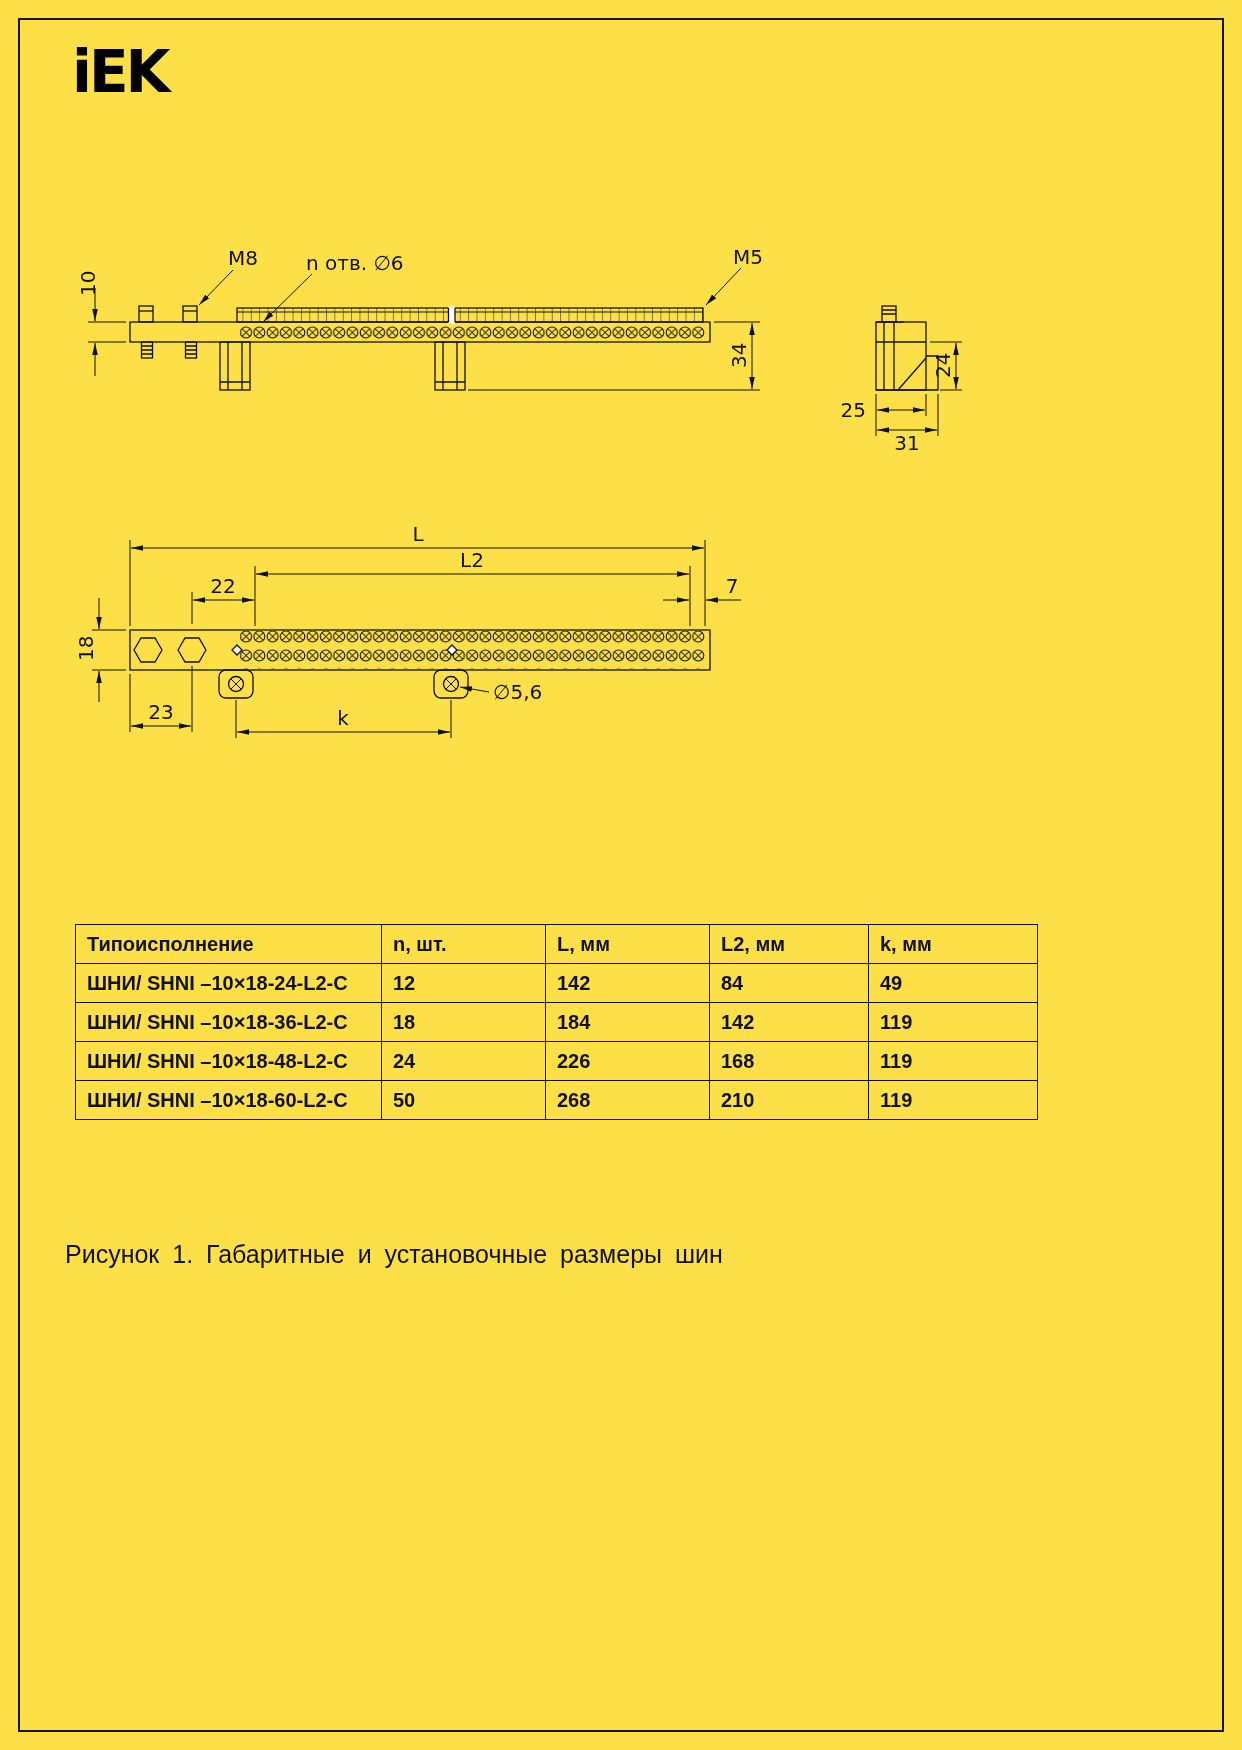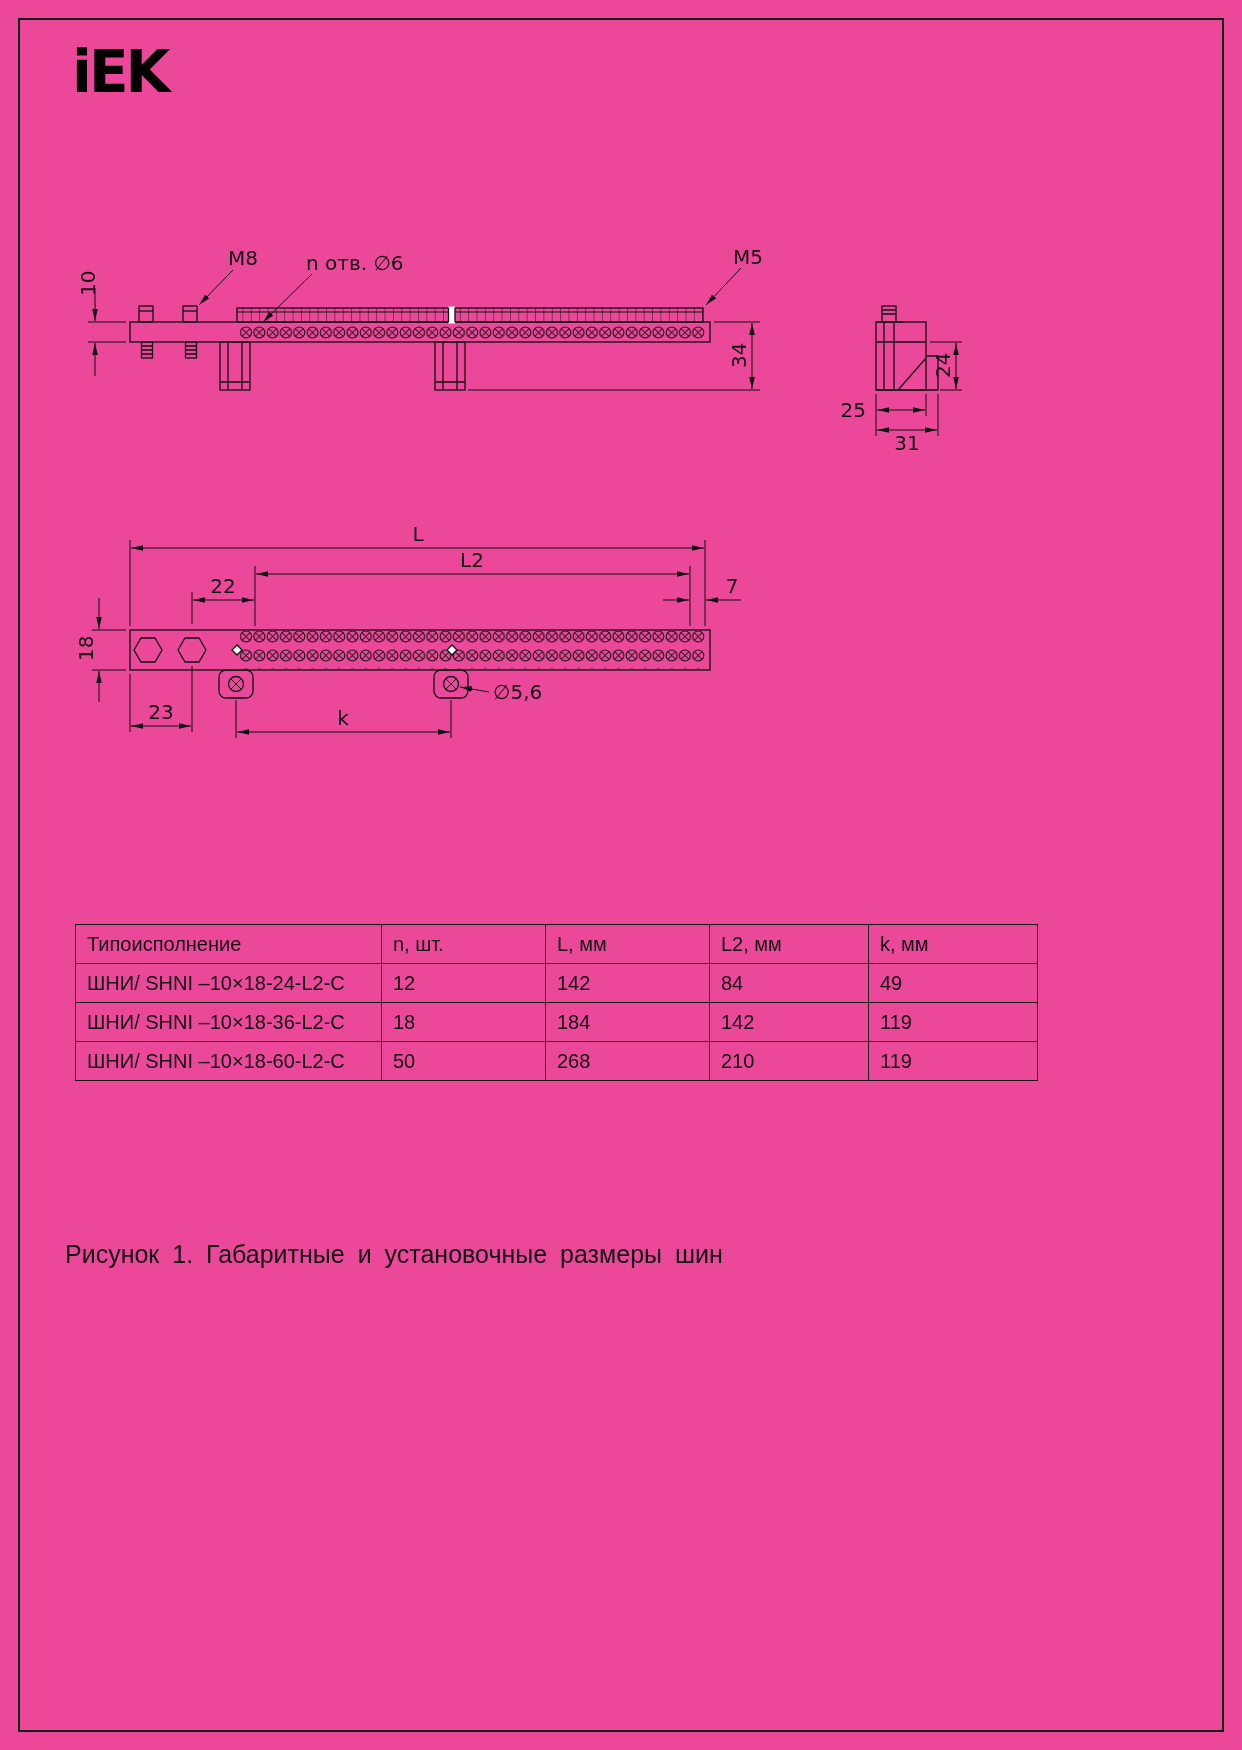--- a/index.html
+++ b/index.html
@@ -1,26 +1,26 @@
 <!DOCTYPE html>
 <html><head>
 <meta charset="utf-8">
 <style>
   html,body{margin:0;padding:0;background:#e8e8e8;}
-  .page{position:relative;width:1242px;height:1750px;background:#ec4899;margin:0 auto;
+  .page{position:relative;width:1242px;height:1750px;background:#fde047;margin:0 auto;
         font-family:"Liberation Sans",sans-serif;color:#111;overflow:hidden;}
   .frame{position:absolute;inset:18px;border:2px solid #141414;pointer-events:none;}
   .logo{position:absolute;left:72px;top:38px;font-family:"DejaVu Sans",sans-serif;
         font-size:58px;font-weight:bold;letter-spacing:-3px;color:#000;}
   svg.draw{position:absolute;left:0;top:0;}
   svg.draw text{font-family:"DejaVu Sans",sans-serif;font-size:20px;fill:#111;stroke:none;}
   table.dims{position:absolute;left:75px;top:924px;border-collapse:collapse;font-size:20px;
              table-layout:fixed;}
   table.dims th,table.dims td{border:1.6px solid #111;text-align:left;vertical-align:middle;
-             padding:6px 11px;font-weight:normal;height:26px;white-space:nowrap;overflow:hidden;}
+             padding:6px 11px;font-weight:bold;height:26px;white-space:nowrap;overflow:hidden;}
   .c0{width:283px}.c1{width:141px}.c2{width:141px}.c3{width:136px}.c4{width:146px}
   .caption{position:absolute;left:65px;top:1240px;font-size:25px;color:#111;word-spacing:6px;}
 </style>
 </head>
 <body>
 
 <div class="page">
   <div class="frame"></div>
 
   <div class="logo">iEK</div>
@@ -162,20 +162,27 @@
         <td>49</td>
       </tr>
       <tr>
         <td>ШНИ/ SHNI –10×18-36-L2-C</td>
         <td>18</td>
         <td>184</td>
         <td>142</td>
         <td>119</td>
       </tr>
       <tr>
+        <td>ШНИ/ SHNI –10×18-48-L2-C</td>
+        <td>24</td>
+        <td>226</td>
+        <td>168</td>
+        <td>119</td>
+      </tr>
+      <tr>
         <td>ШНИ/ SHNI –10×18-60-L2-C</td>
         <td>50</td>
         <td>268</td>
         <td>210</td>
         <td>119</td>
       </tr>
     </tbody>
   </table>
 
   <div class="caption">Рисунок 1. Габаритные и установочные размеры шин</div>

